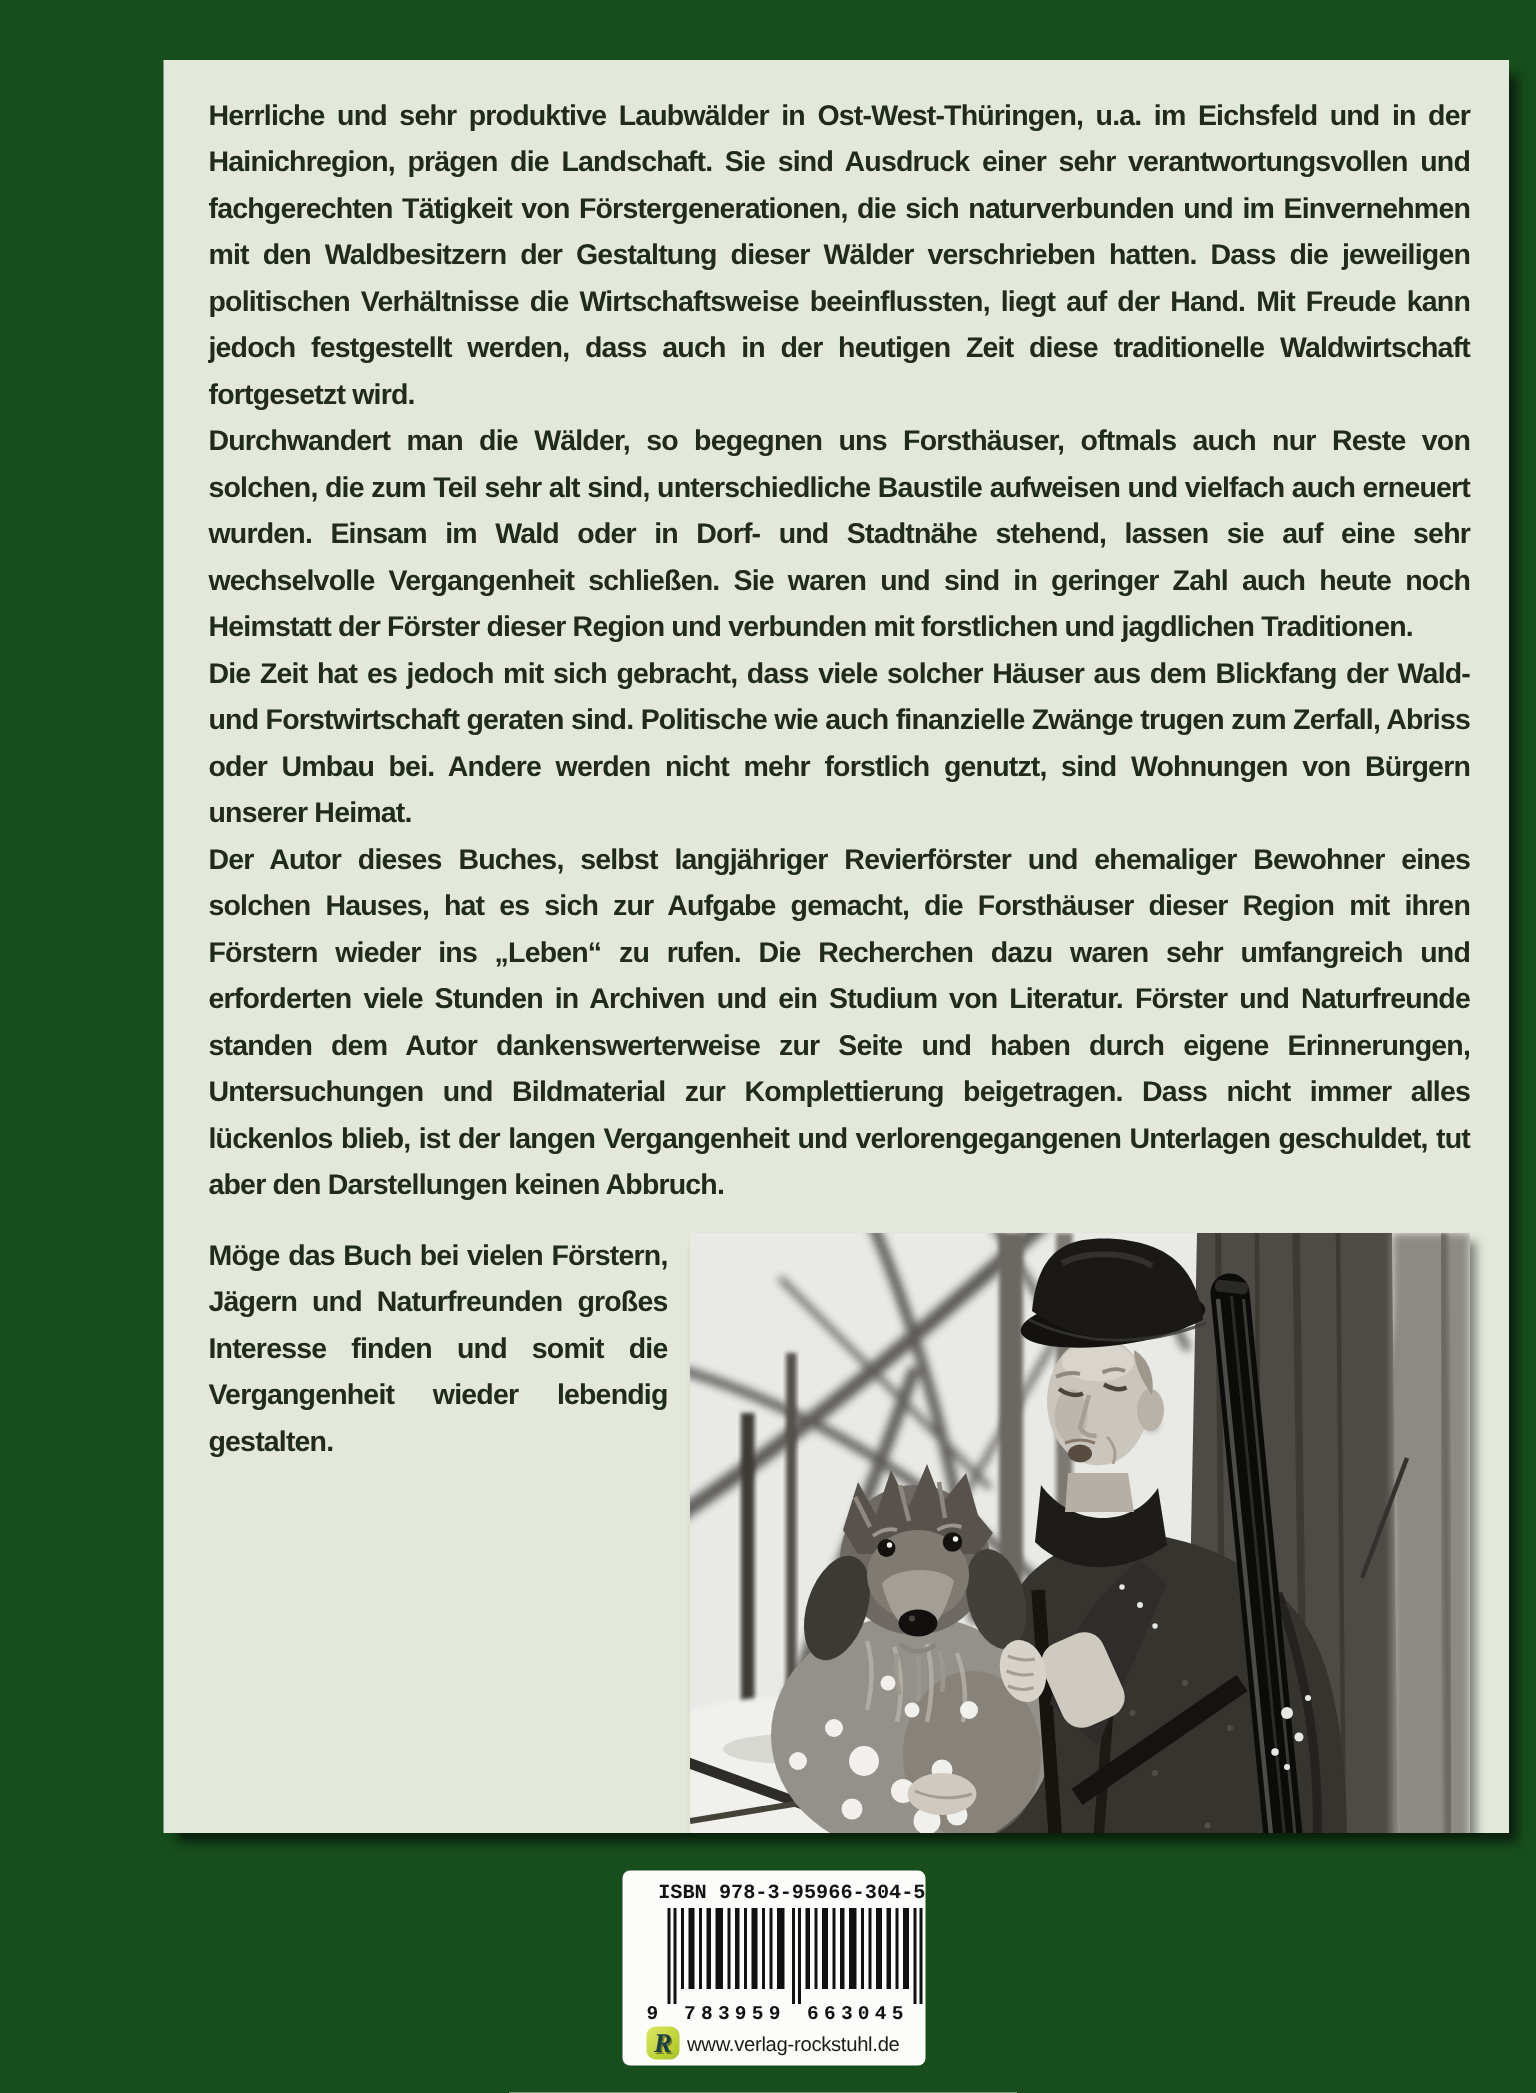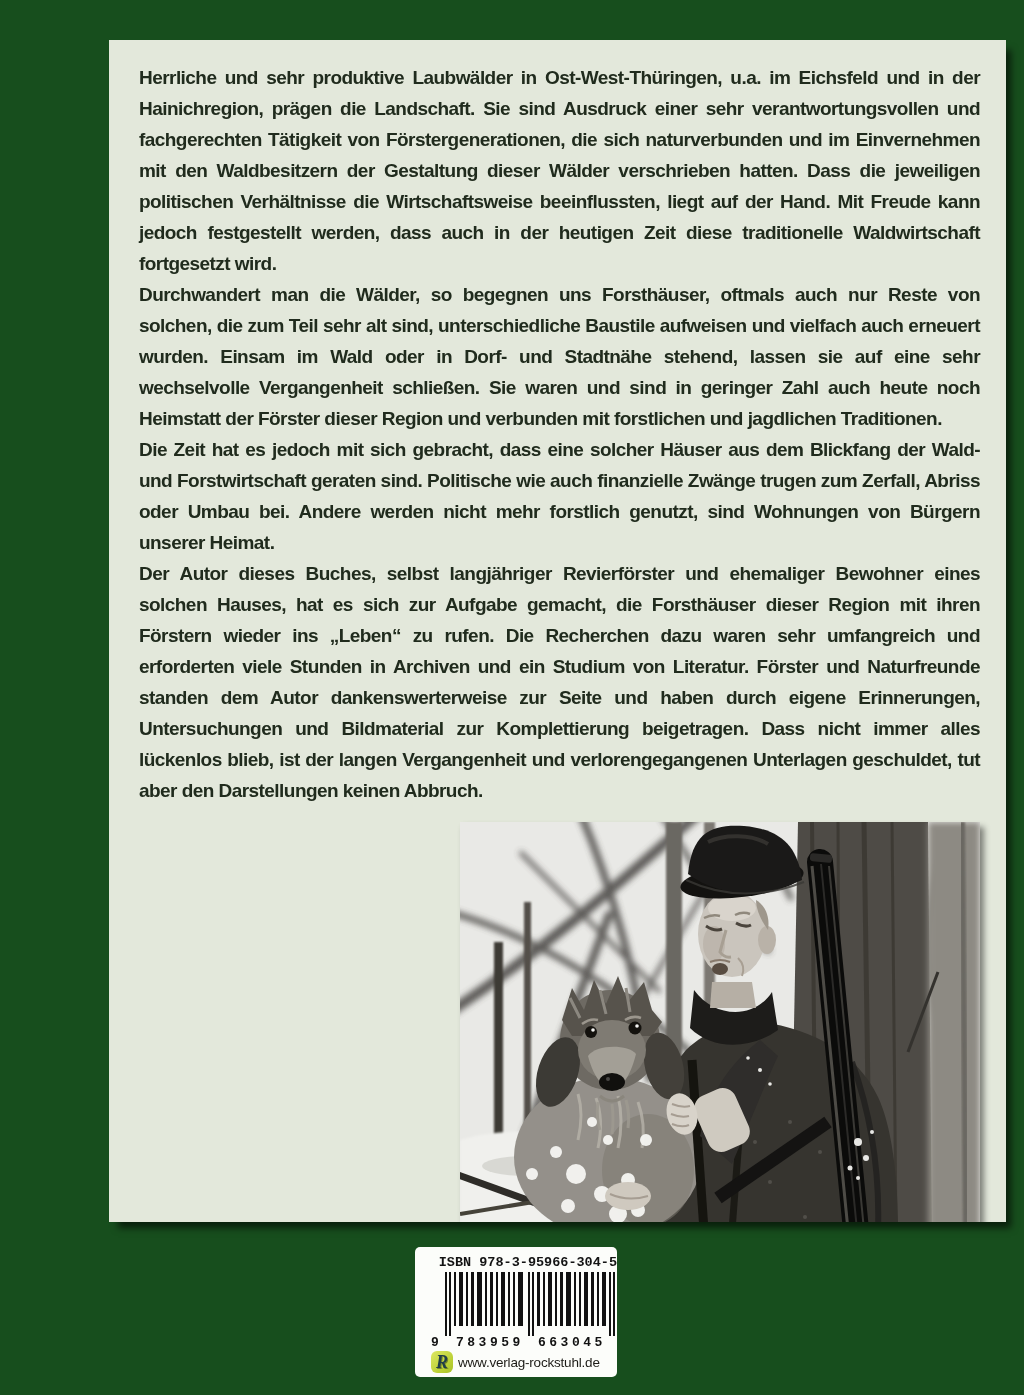--- a/index.html
+++ b/index.html
@@ -75,26 +75,27 @@
     white-space:nowrap;
   }
 </style>
 </head>
 <body>
 
 <div class="panel">
   <div class="blurb">
     <p>Herrliche und sehr produktive Laubwälder in Ost-West-Thüringen, u.a. im Eichsfeld und in der Hainichregion, prägen die Landschaft. Sie sind Ausdruck einer sehr verantwortungsvollen und fachgerechten Tätigkeit von Förstergenerationen, die sich naturverbunden und im Einvernehmen mit den Waldbesitzern der Gestaltung dieser Wälder verschrieben hatten. Dass die jeweiligen politischen Verhältnisse die Wirtschaftsweise beeinflussten, liegt auf der Hand. Mit Freude kann jedoch festgestellt werden, dass auch in der heutigen Zeit diese traditionelle Waldwirtschaft fortgesetzt wird.</p>
     <p>Durchwandert man die Wälder, so begegnen uns Forsthäuser, oftmals auch nur Reste von solchen, die zum Teil sehr alt sind, unterschiedliche Baustile aufweisen und vielfach auch erneuert wurden. Einsam im Wald oder in Dorf- und Stadtnähe stehend, lassen sie auf eine sehr wechselvolle Vergangenheit schließen. Sie waren und sind in geringer Zahl auch heute noch Heimstatt der Förster dieser Region und verbunden mit forstlichen und jagdlichen Traditionen.</p>
-    <p>Die Zeit hat es jedoch mit sich gebracht, dass eine solcher Häuser aus dem Blickfang der Wald- und Forstwirtschaft geraten sind. Politische wie auch finanzielle Zwänge trugen zum Zerfall, Abriss oder Umbau bei. Andere werden nicht mehr forstlich genutzt, sind Wohnungen von Bürgern unserer Heimat.</p>
+    <p>Die Zeit hat es jedoch mit sich gebracht, dass viele solcher Häuser aus dem Blickfang der Wald- und Forstwirtschaft geraten sind. Politische wie auch finanzielle Zwänge trugen zum Zerfall, Abriss oder Umbau bei. Andere werden nicht mehr forstlich genutzt, sind Wohnungen von Bürgern unserer Heimat.</p>
     <p>Der Autor dieses Buches, selbst langjähriger Revierförster und ehemaliger Bewohner eines solchen Hauses, hat es sich zur Aufgabe gemacht, die Forsthäuser dieser Region mit ihren Förstern wieder ins „Leben“ zu rufen. Die Recherchen dazu waren sehr umfangreich und erforderten viele Stunden in Archiven und ein Studium von Literatur. Förster und Naturfreunde standen dem Autor dankenswerterweise zur Seite und haben durch eigene Erinnerungen, Untersuchungen und Bildmaterial zur Komplettierung beigetragen. Dass nicht immer alles lückenlos blieb, ist der langen Vergangenheit und verlorengegangenen Unterlagen geschuldet, tut aber den Darstellungen keinen Abbruch.</p>
   </div>
 
   <div class="columns">
     <div class="col-left">
+      <p>Möge das Buch bei vielen Förstern, Jägern und Naturfreunden großes Interesse finden und somit die Vergangenheit wieder lebendig gestalten.</p>
     </div>
 
     <div class="col-right">
       <div class="photo-frame">
 
         <svg width="520" height="408" viewBox="0 0 520 408" xmlns="http://www.w3.org/2000/svg">
           <defs>
             <filter id="b1" x="-20%" y="-20%" width="140%" height="140%">
                 <feGaussianBlur stdDeviation="3"></feGaussianBlur>
               </filter>

